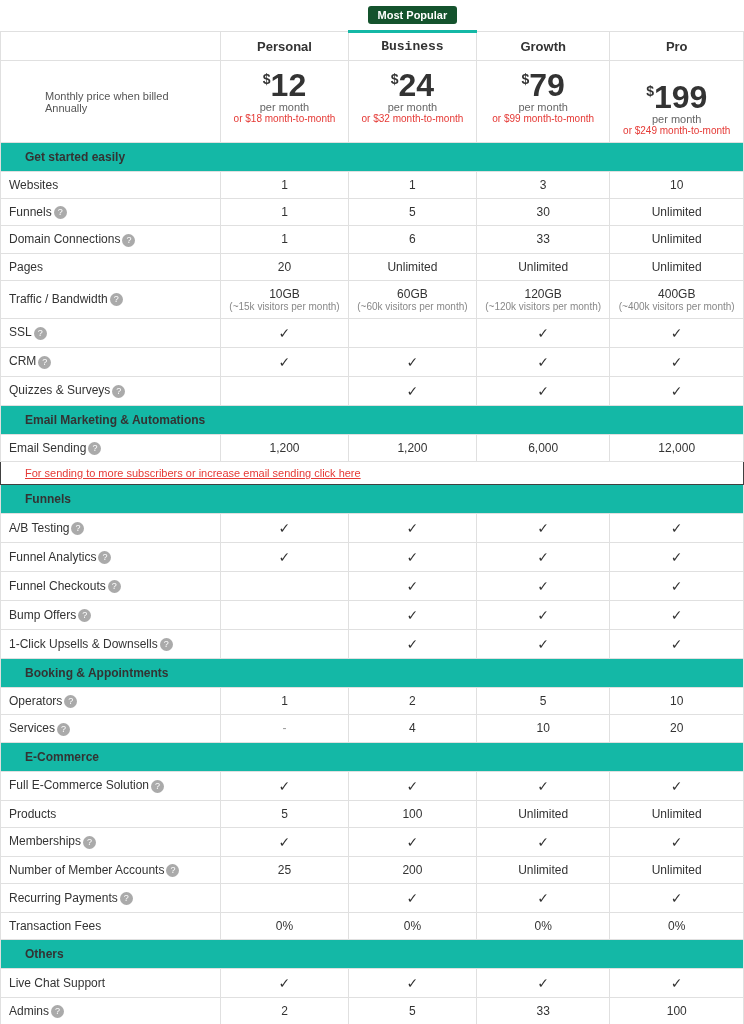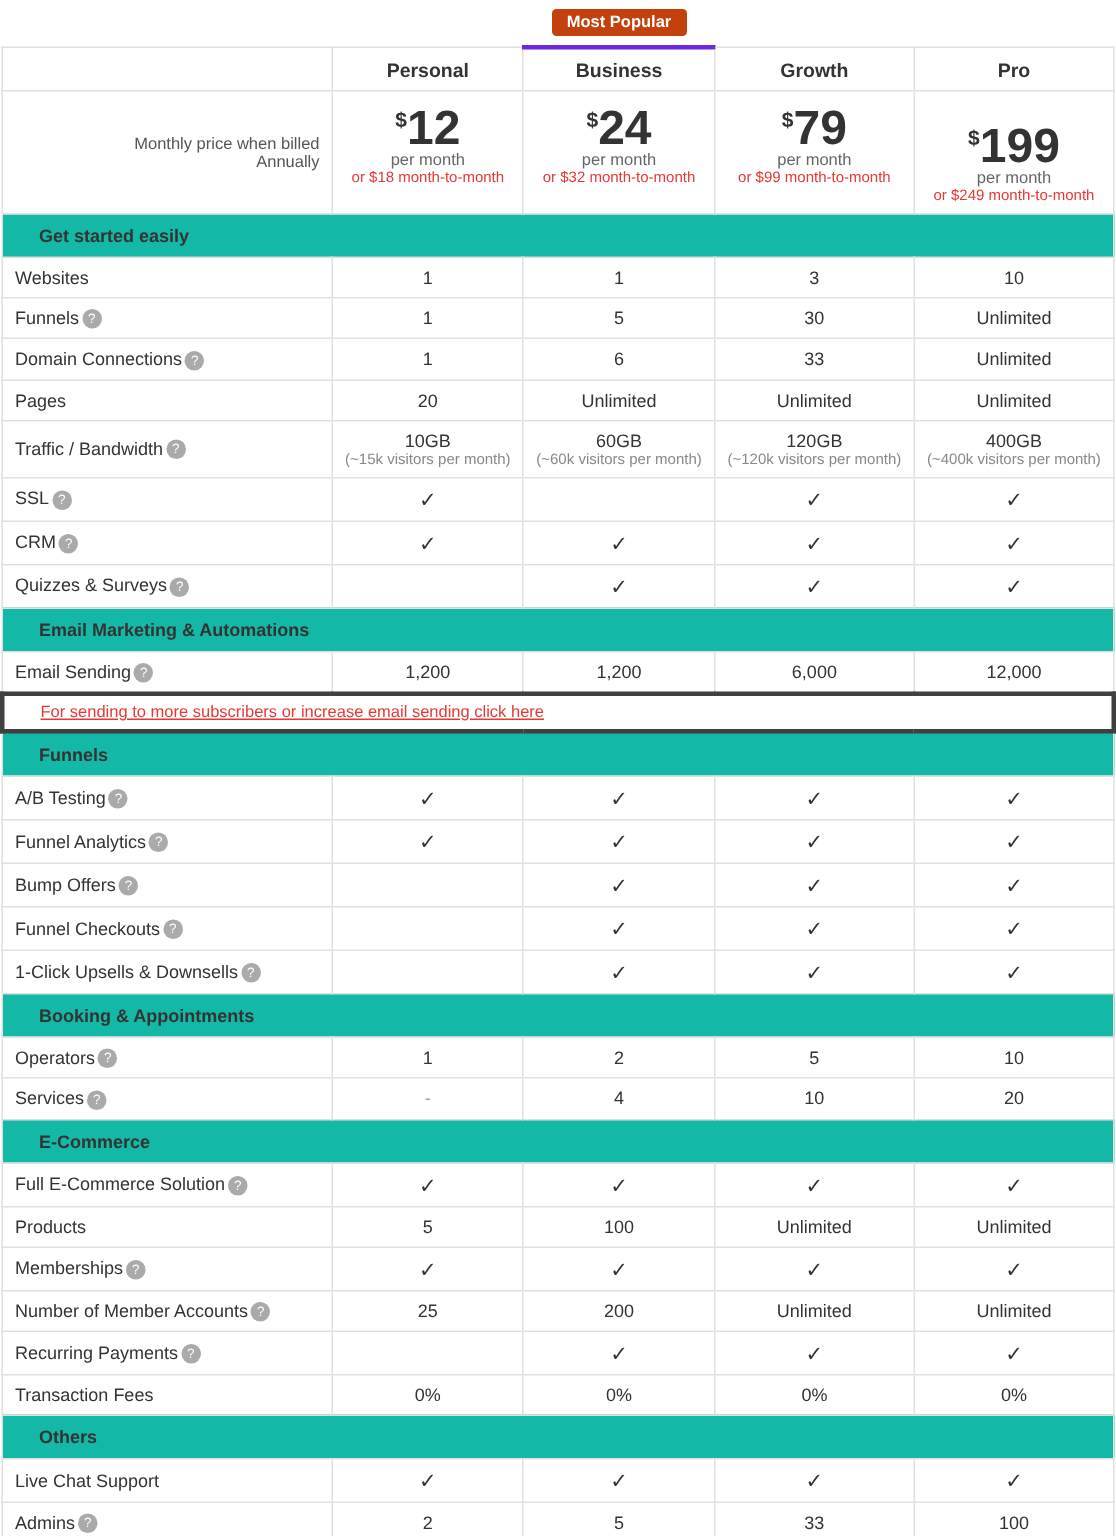--- a/index.html
+++ b/index.html
@@ -26,21 +26,21 @@
     }
     .pricing-table td:first-child {
       text-align: left;
       width: 220px;
     }
     .pricing-table th {
       background: #fff;
       font-weight: bold;
     }
     .most-popular-badge {
-      background: #c2410c;
+      background: #14532d;
       color: #fff;
       font-size: 11px;
       font-weight: bold;
       padding: 3px 10px;
       border-radius: 3px;
       display: inline-block;
       margin-bottom: 4px;
     }
     .plan-name {
       font-weight: bold;
@@ -75,21 +75,21 @@
       text-align: left;
       padding: 7px 24px;
     }
     .check { color: #333; font-size: 14px; }
     .dash { color: #999; }
     .link-row td {
       text-align: left;
       color: #e53935;
       font-size: 11px;
       padding: 5px 24px;
-      border: 3px solid #404040;
+      border: 1px solid #404040;
     }
     .link-row td a {
       color: #e53935;
       text-decoration: underline;
     }
     .header-top-row th {
       border-top: none;
       border-left: none;
       border-right: none;
       border-bottom: none;
@@ -128,32 +128,32 @@
     <span class="most-popular-badge">Most Popular</span>
   </th>
   <th></th>
   <th></th>
 </tr>
         <tr>
   <th></th>
           <th style="">
     <div class="plan-name">Personal</div>
   </th>
-          <th style="border-top: 3px solid #6d28d9;">
+          <th style="border-top: 3px solid #14b8a6; font-family: Liberation Mono, monospace;">
     <div class="plan-name">Business</div>
   </th>
           <th style="">
     <div class="plan-name">Growth</div>
   </th>
           <th style="">
     <div class="plan-name">Pro</div>
   </th>
         </tr>
         <tr>
-  <td style="font-size:11px; color:#555; text-align:right;padding-left:44px;">Monthly price when billed Annually</td>
+  <td style="font-size:11px; color:#555; text-align:left;padding-left:44px;">Monthly price when billed Annually</td>
           <td style="vertical-align:top; padding-top:8px;">
     <div class="price-main">
       <span class="price-super">$</span>12
     </div>
     <span class="price-sub">per month</span>
     <span class="price-alt">or $18 month-to-month</span>
   </td>
           <td style="vertical-align:top; padding-top:8px;">
     <div class="price-main">
       <span class="price-super">$</span>24
@@ -261,28 +261,28 @@
           <td><span class="check">✓</span></td>
         </tr>
         <tr>
       <td>Funnel Analytics<span class="question-icon">?</span></td>
           <td><span class="check">✓</span></td>
           <td><span class="check">✓</span></td>
           <td><span class="check">✓</span></td>
           <td><span class="check">✓</span></td>
         </tr>
         <tr>
+      <td>Funnel Checkouts<span class="question-icon">?</span></td>
+          <td></td>
+          <td><span class="check">✓</span></td>
+          <td><span class="check">✓</span></td>
+          <td><span class="check">✓</span></td>
+        </tr>
+        <tr>
       <td>Bump Offers<span class="question-icon">?</span></td>
-          <td></td>
-          <td><span class="check">✓</span></td>
-          <td><span class="check">✓</span></td>
-          <td><span class="check">✓</span></td>
-        </tr>
-        <tr>
-      <td>Funnel Checkouts<span class="question-icon">?</span></td>
           <td></td>
           <td><span class="check">✓</span></td>
           <td><span class="check">✓</span></td>
           <td><span class="check">✓</span></td>
         </tr>
         <tr>
       <td>1-Click Upsells &amp; Downsells<span class="question-icon">?</span></td>
           <td></td>
           <td><span class="check">✓</span></td>
           <td><span class="check">✓</span></td>

